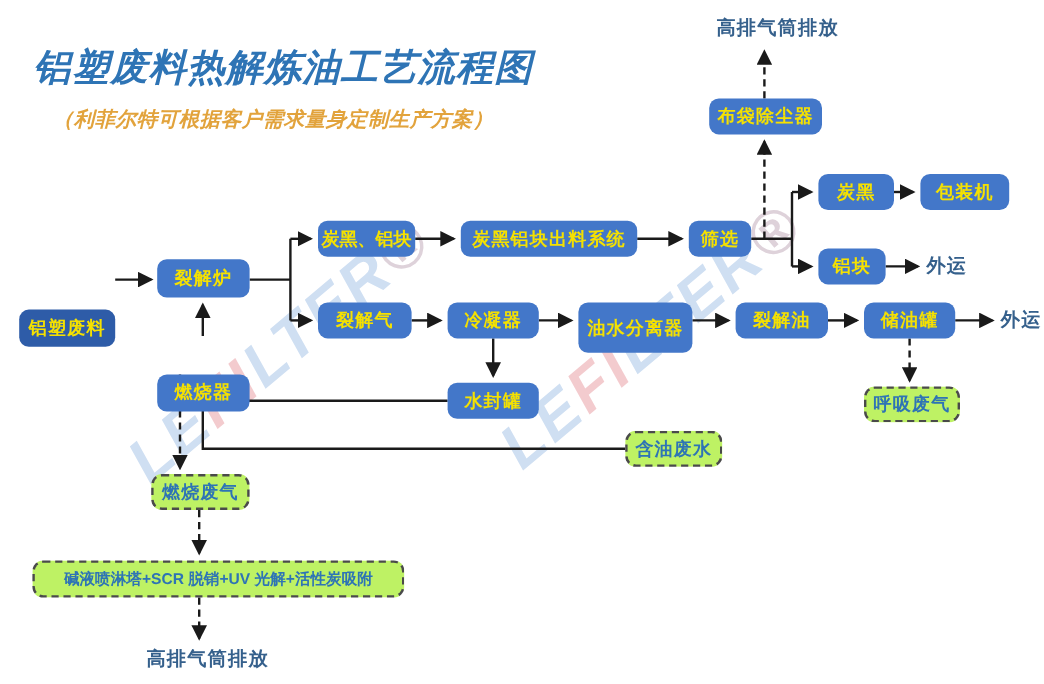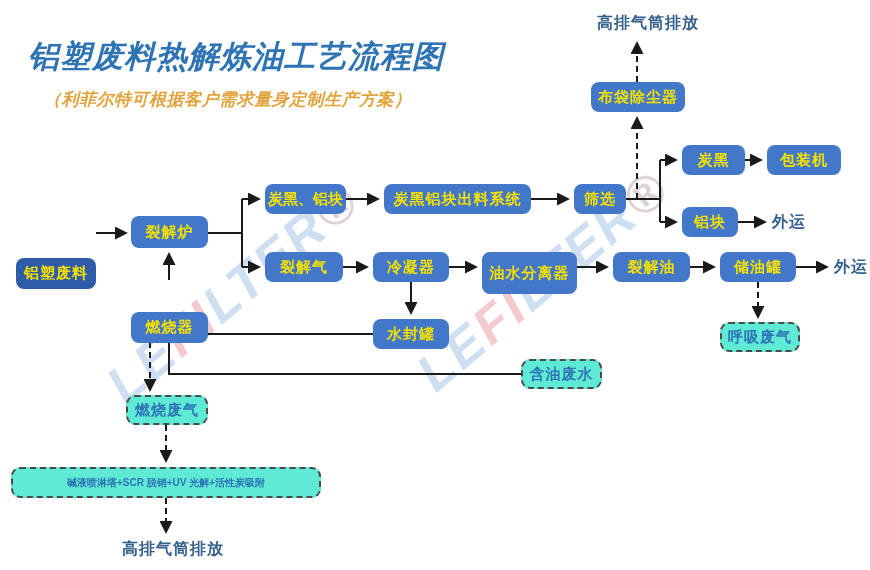--- a/index.html
+++ b/index.html
@@ -18,27 +18,27 @@
   
   .node{
     position:absolute;z-index:3;border-radius:8px;
     background:var(--node-fill,#4377C9);color:var(--node-text,#F5E100);
     font-weight:bold;font-size:15px;letter-spacing:1px;
     display:flex;align-items:center;justify-content:center;
     box-sizing:border-box;
   }
   .node.dark{background:var(--node-fill-dark,#2E5CA8);}
   .ghost{
-    position:absolute;z-index:3;border-radius:9px;background:#5eead4;
+    position:absolute;z-index:3;border-radius:9px;background:#bef264;
     border:2px dashed #4a4a4a;color:var(--dashed-text,#2E74B5);
     font-weight:bold;font-size:15px;letter-spacing:1px;
     display:flex;align-items:center;justify-content:center;
     box-sizing:border-box;
   }
-  .ghost.wide{letter-spacing:0;font-size:10px;}
+  .ghost.wide{letter-spacing:0;font-size:13px;margin-left:16px;}
   
   .plain{
     position:absolute;z-index:3;color:var(--plain-label,#35608C);
     font-weight:bold;font-size:16px;letter-spacing:1px;white-space:nowrap;
   }
   
   #title{
     position:absolute;left:28px;top:36px;z-index:4;
     color:var(--title,#2E74B5);font-size:31px;font-weight:bold;font-style:italic;
     letter-spacing:1px;white-space:nowrap;text-align:center;

